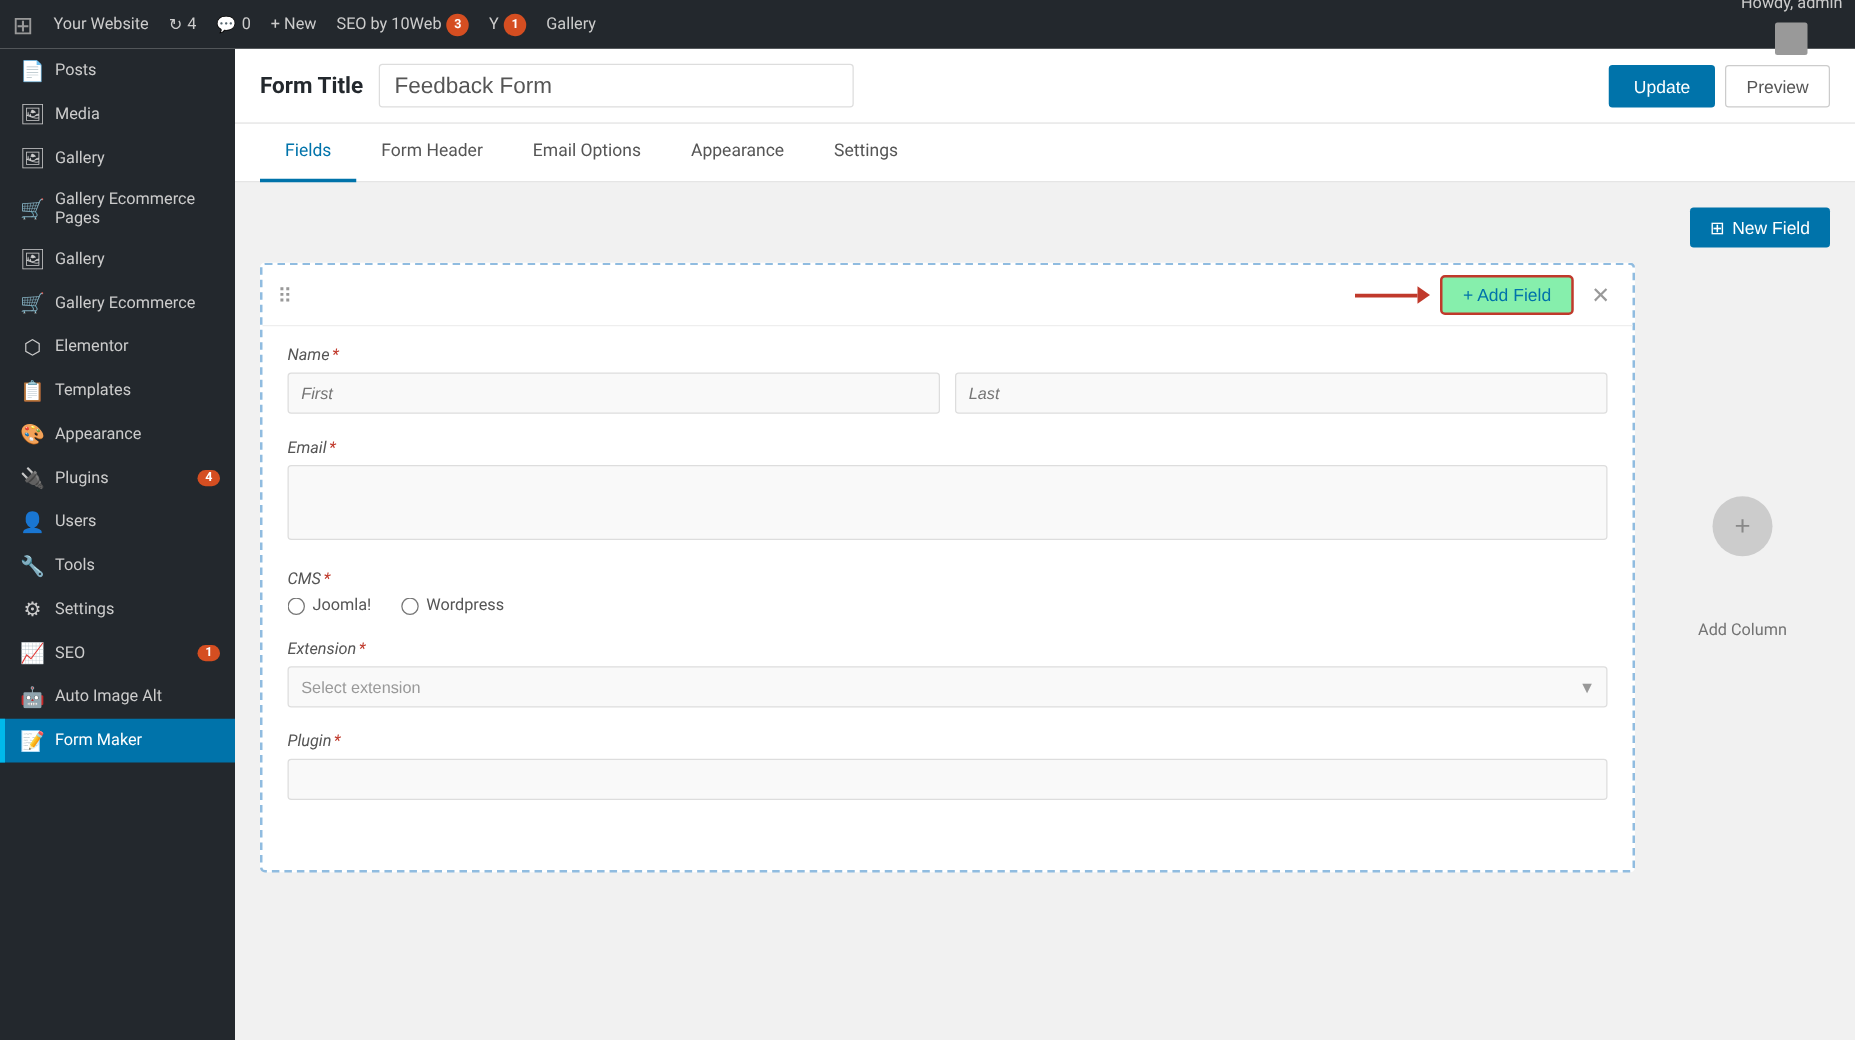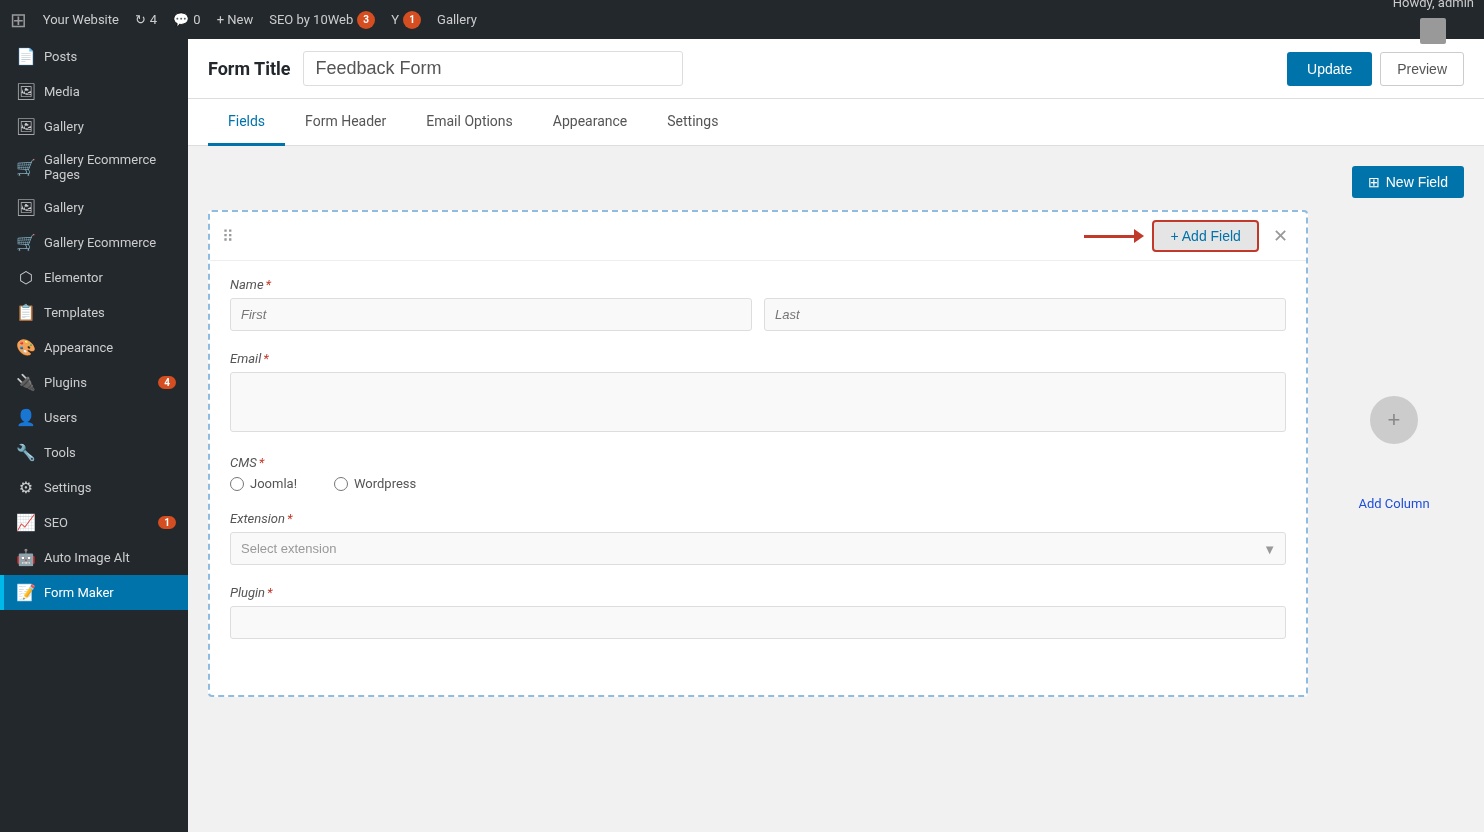--- a/index.html
+++ b/index.html
@@ -185,21 +185,21 @@
       display: flex;
       align-items: center;
       gap: 8px;
     }
     .arrow-indicator {
       display: flex;
       align-items: center;
     }
 
     .btn-add-field {
-      background: #e5e5e5;
+      background: #86efac;
       color: #0073aa;
       border: 2px solid #c0392b;
       border-radius: 4px;
       padding: 6px 16px;
       font-size: 14px;
       cursor: pointer;
       font-weight: 500;
       display: flex;
       align-items: center;
       gap: 4px;
@@ -264,21 +264,21 @@
     .select-arrow {
       position: absolute;
       right: 10px;
       top: 50%;
       transform: translateY(-50%);
       color: #999;
       pointer-events: none;
     }
 
     
-    .radio-group { display: flex; gap: 37px; margin-top: 6px; }
+    .radio-group { display: flex; gap: 24px; margin-top: 6px; }
     .radio-label { display: flex; align-items: center; gap: 6px; font-size: 13px; color: #555; cursor: pointer; }
     .radio-input { width: 14px; height: 14px; accent-color: #0073aa; }
 
     
     .add-column-panel {
       width: 140px;
       display: flex;
       flex-direction: column;
       align-items: center;
       justify-content: center;
@@ -291,21 +291,21 @@
       border-radius: 50%;
       background: #ccc;
       border: none;
       display: flex;
       align-items: center;
       justify-content: center;
       font-size: 22px;
       color: #888;
       cursor: pointer;
     }
-    .add-column-label { font-size: 13px; color: #1d4ed8; margin-top: 44px; }
+    .add-column-label { font-size: 13px; color: #737373; margin-top: 44px; }
 
   </style>
 </head>
 <body>
 
 <div id="wpadminbar">
   <span class="adminbar-logo">⊞</span>
   <span class="adminbar-item">Your Website</span>
   <span class="adminbar-item">
     <span>↻</span>

